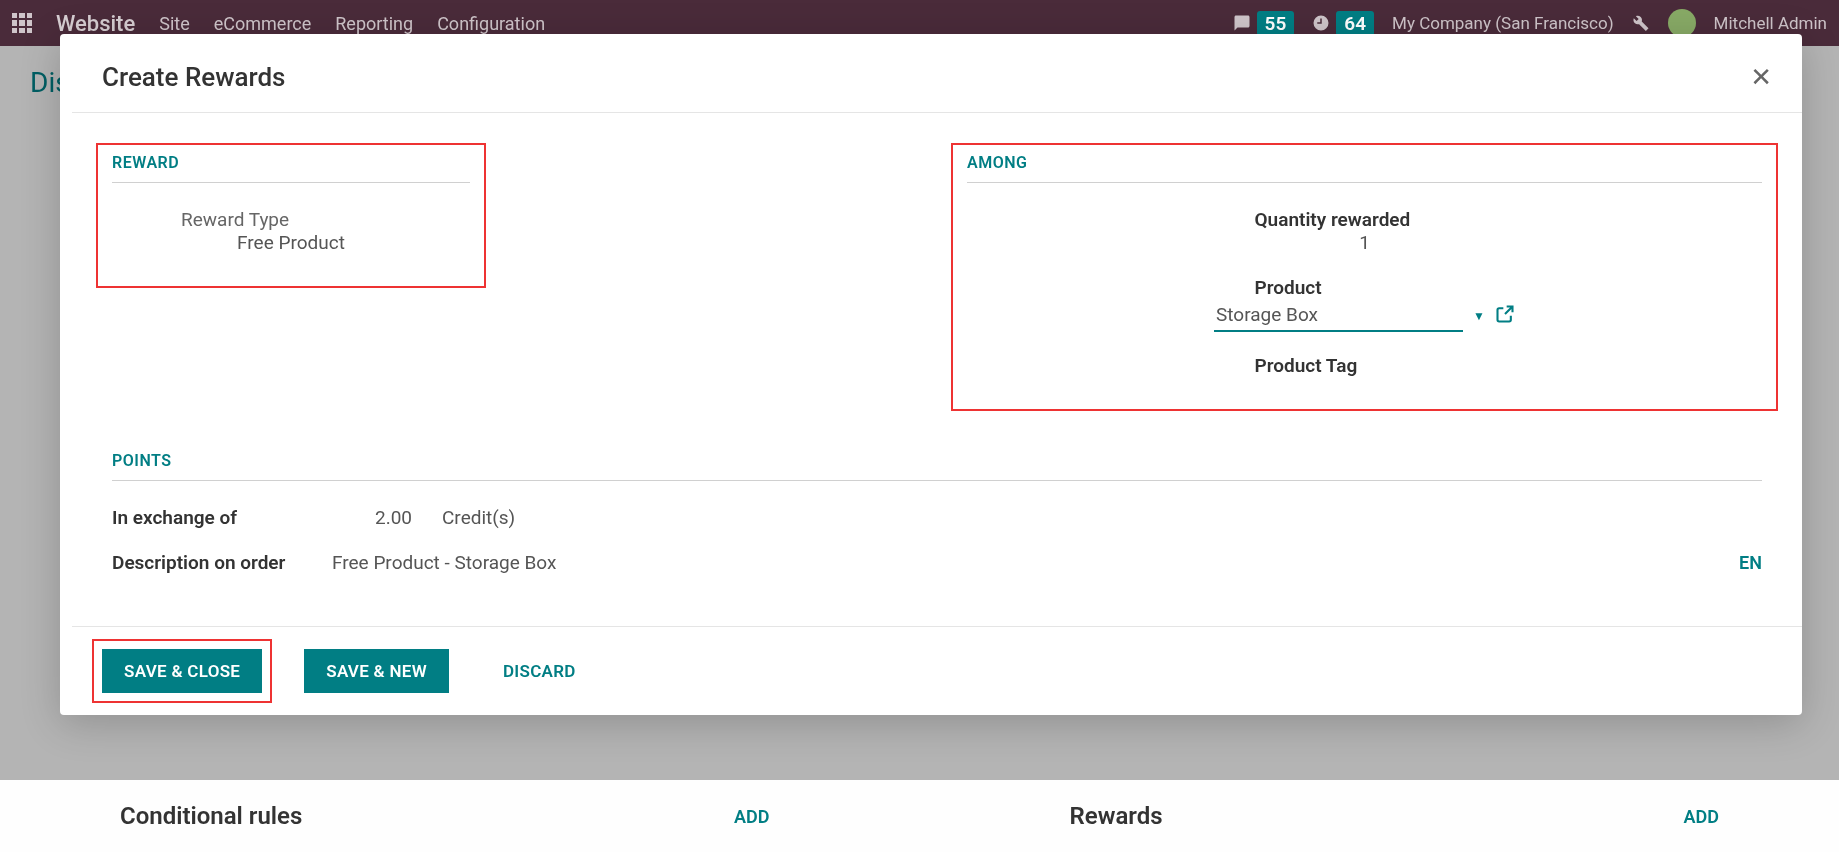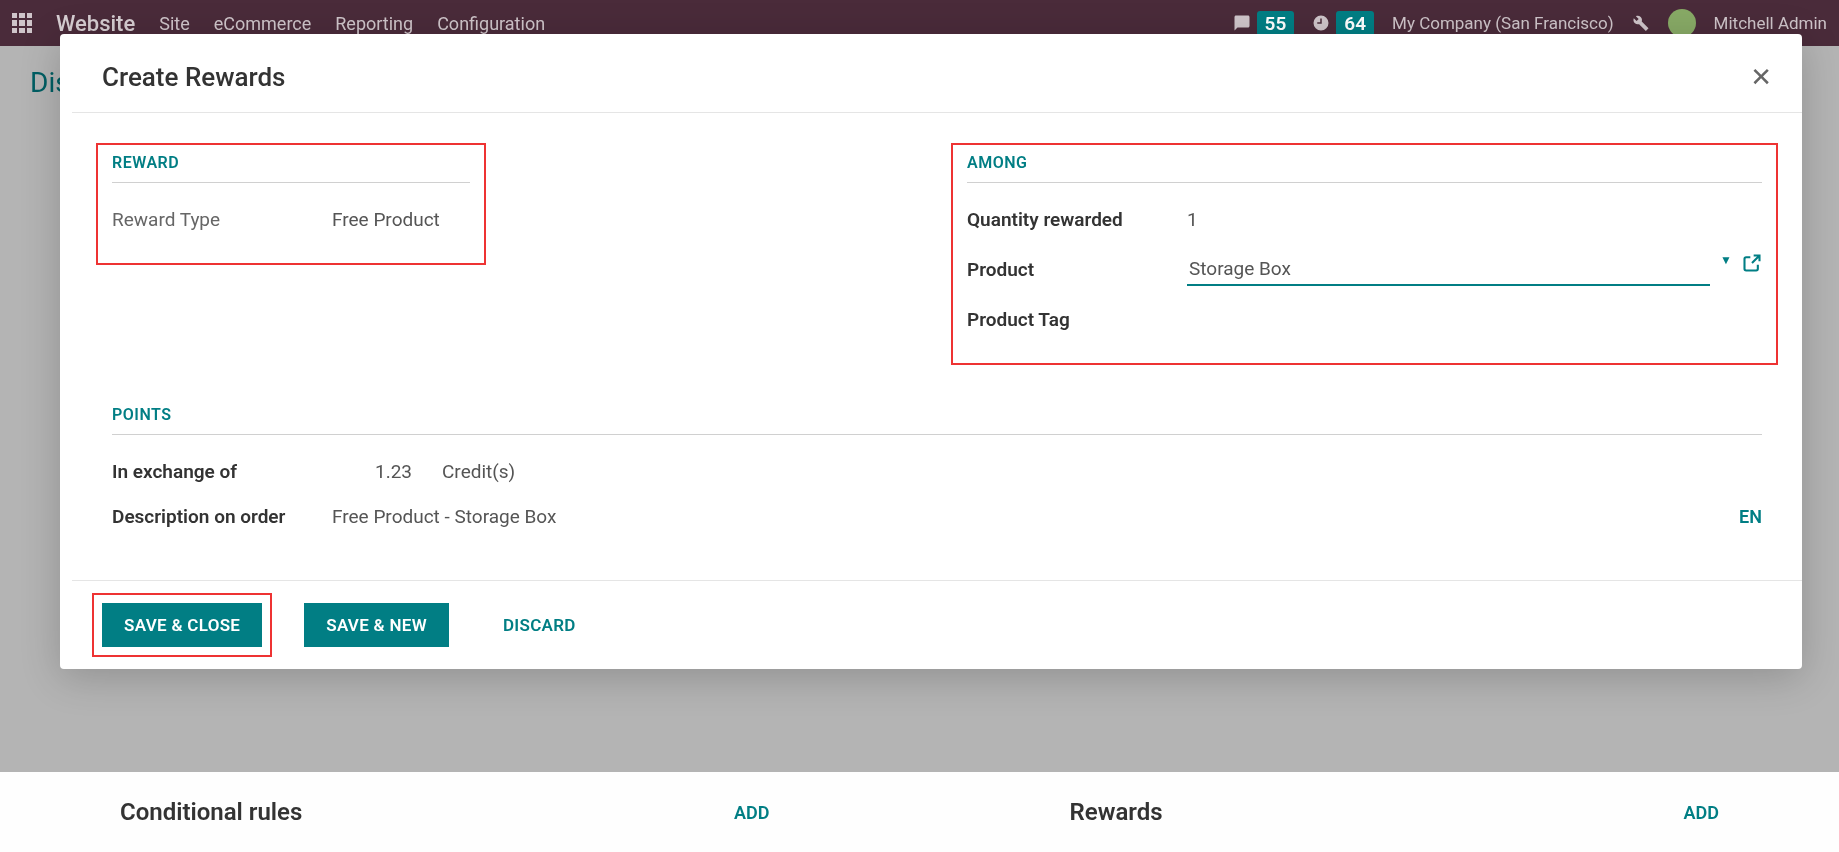--- a/index.html
+++ b/index.html
@@ -29,21 +29,21 @@
 
 .page-behind { padding: 20px 30px; }
 .page-title { color: #017e84; font-size: 28px; font-weight: 400; }
 .overlay { position: absolute; inset: 46px 0 0 0; background: rgba(0,0,0,0.25); }
 
 
 .bottom-strip {
   position: absolute;
   bottom: 0;
   left: 0; right: 0;
-  height: 80px;
+  height: 72px;
   background: #fefefe;
   display: flex;
   padding: 20px 120px;
   gap: 300px;
   align-items: center;
   color: #333;
   font-size: 24px;
   font-weight: 600;
 }
 .bottom-strip .add-link { color: #017e84; font-weight: 600; margin-left: auto; font-size: 18px; }
@@ -91,25 +91,26 @@
   border-bottom: 1px solid #d0d0d0;
   padding-bottom: 10px;
   margin-bottom: 25px;
 }
 
 .field-row {
   display: flex;
   align-items: center;
   margin-bottom: 22px;
   font-size: 19px;
+  flex-direction: column;
 }
 .field-label { width: 220px; color: #333; font-weight: 600; }
 .field-label.muted { font-weight: 400; color: #666; }
 .field-value { color: #555; flex: 1; }
-.field-input-wrap { flex: 1; display: flex; gap: 10px; }
+.field-input-wrap { flex: 1; display: flex; align-items: center; gap: 10px; }
 .field-input {
   flex: 1;
   border: none;
   border-bottom: 2px solid #017e84;
   font-size: 19px;
   padding: 4px 2px;
   color: #555;
   background: transparent;
   outline: none;
 }
@@ -252,21 +253,21 @@
             <div class="field-value"></div>
           </div>
         </div>
       </div>
     </div>
 
     <div class="points-section">
       <div class="section-label">POINTS</div>
       <div class="points-row">
         <div class="field-label">In exchange of</div>
-        <div class="num">1.23</div>
+        <div class="num">2.00</div>
         <div class="unit">Credit(s)</div>
       </div>
       <div class="points-row">
         <div class="field-label">Description on order</div>
         <div class="desc-val">Free Product - Storage Box</div>
         <div class="lang-badge">EN</div>
       </div>
     </div>
 
   </div>

